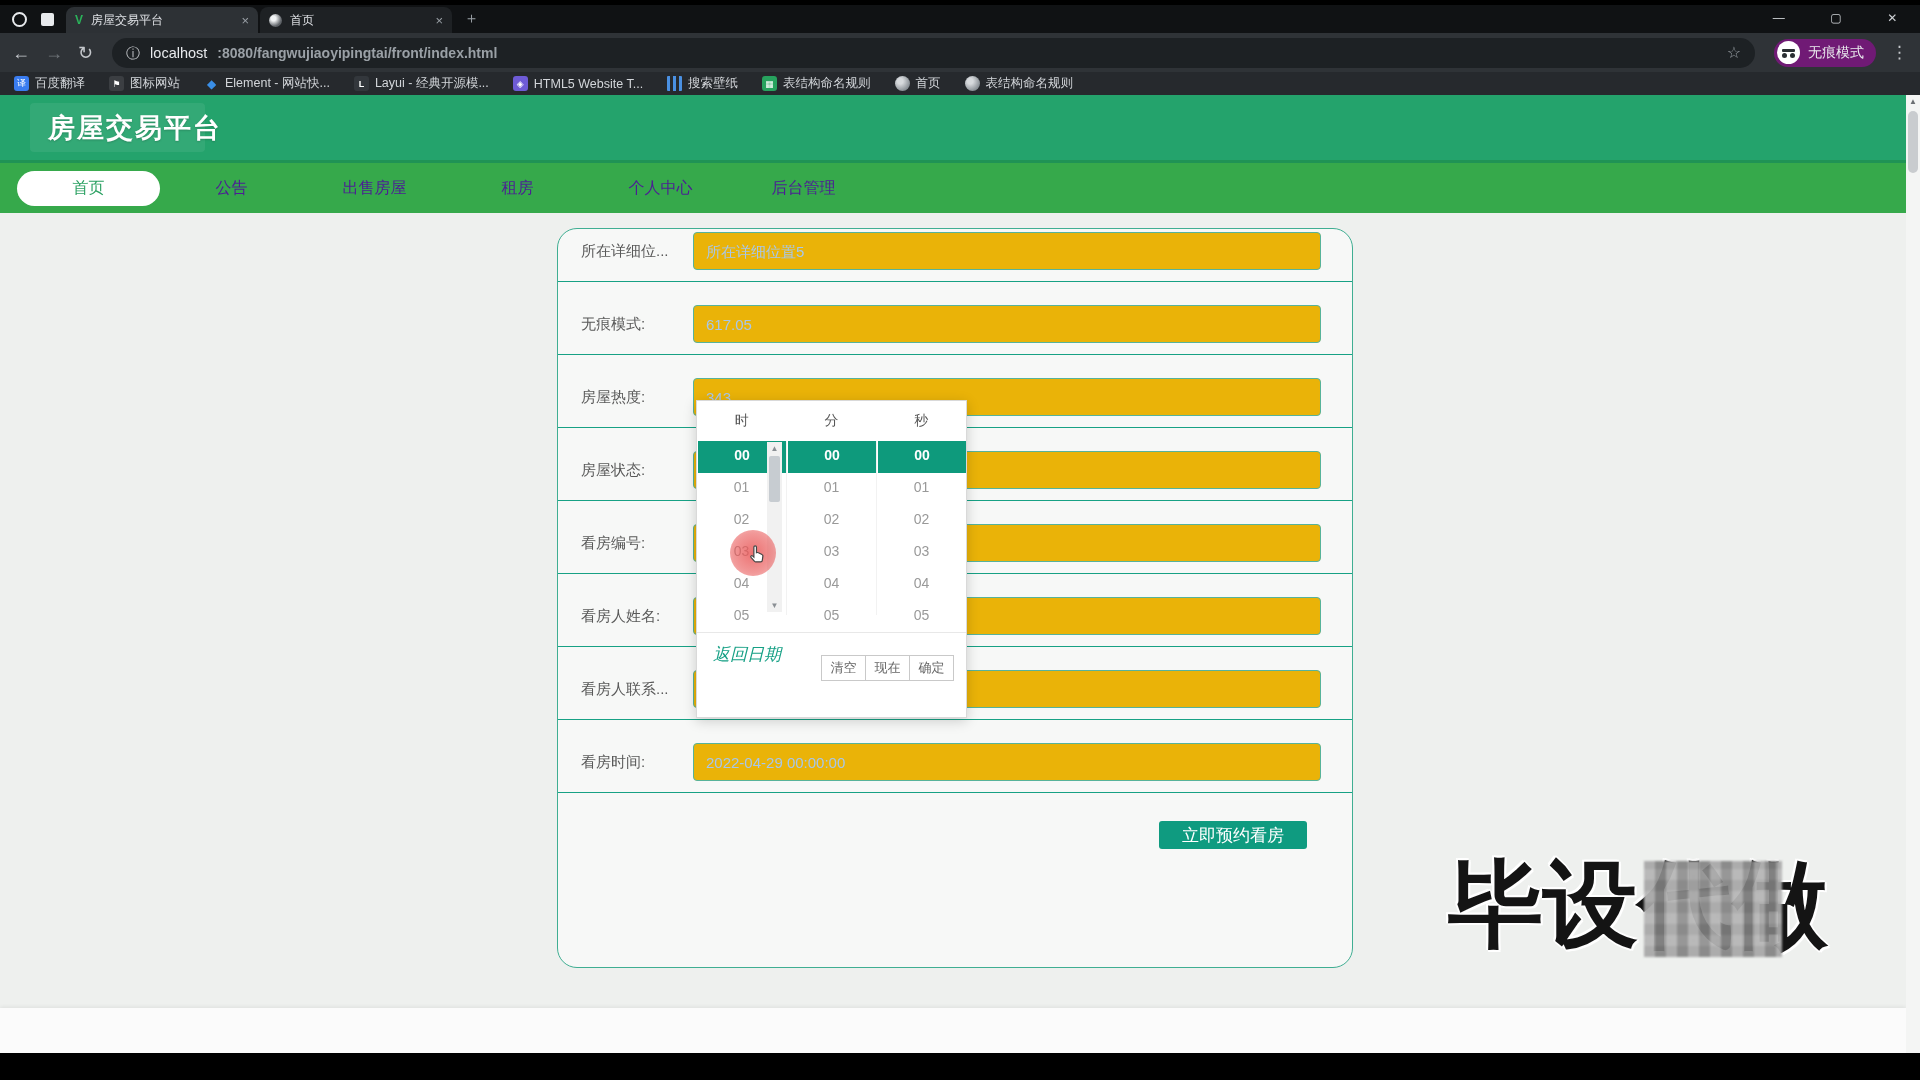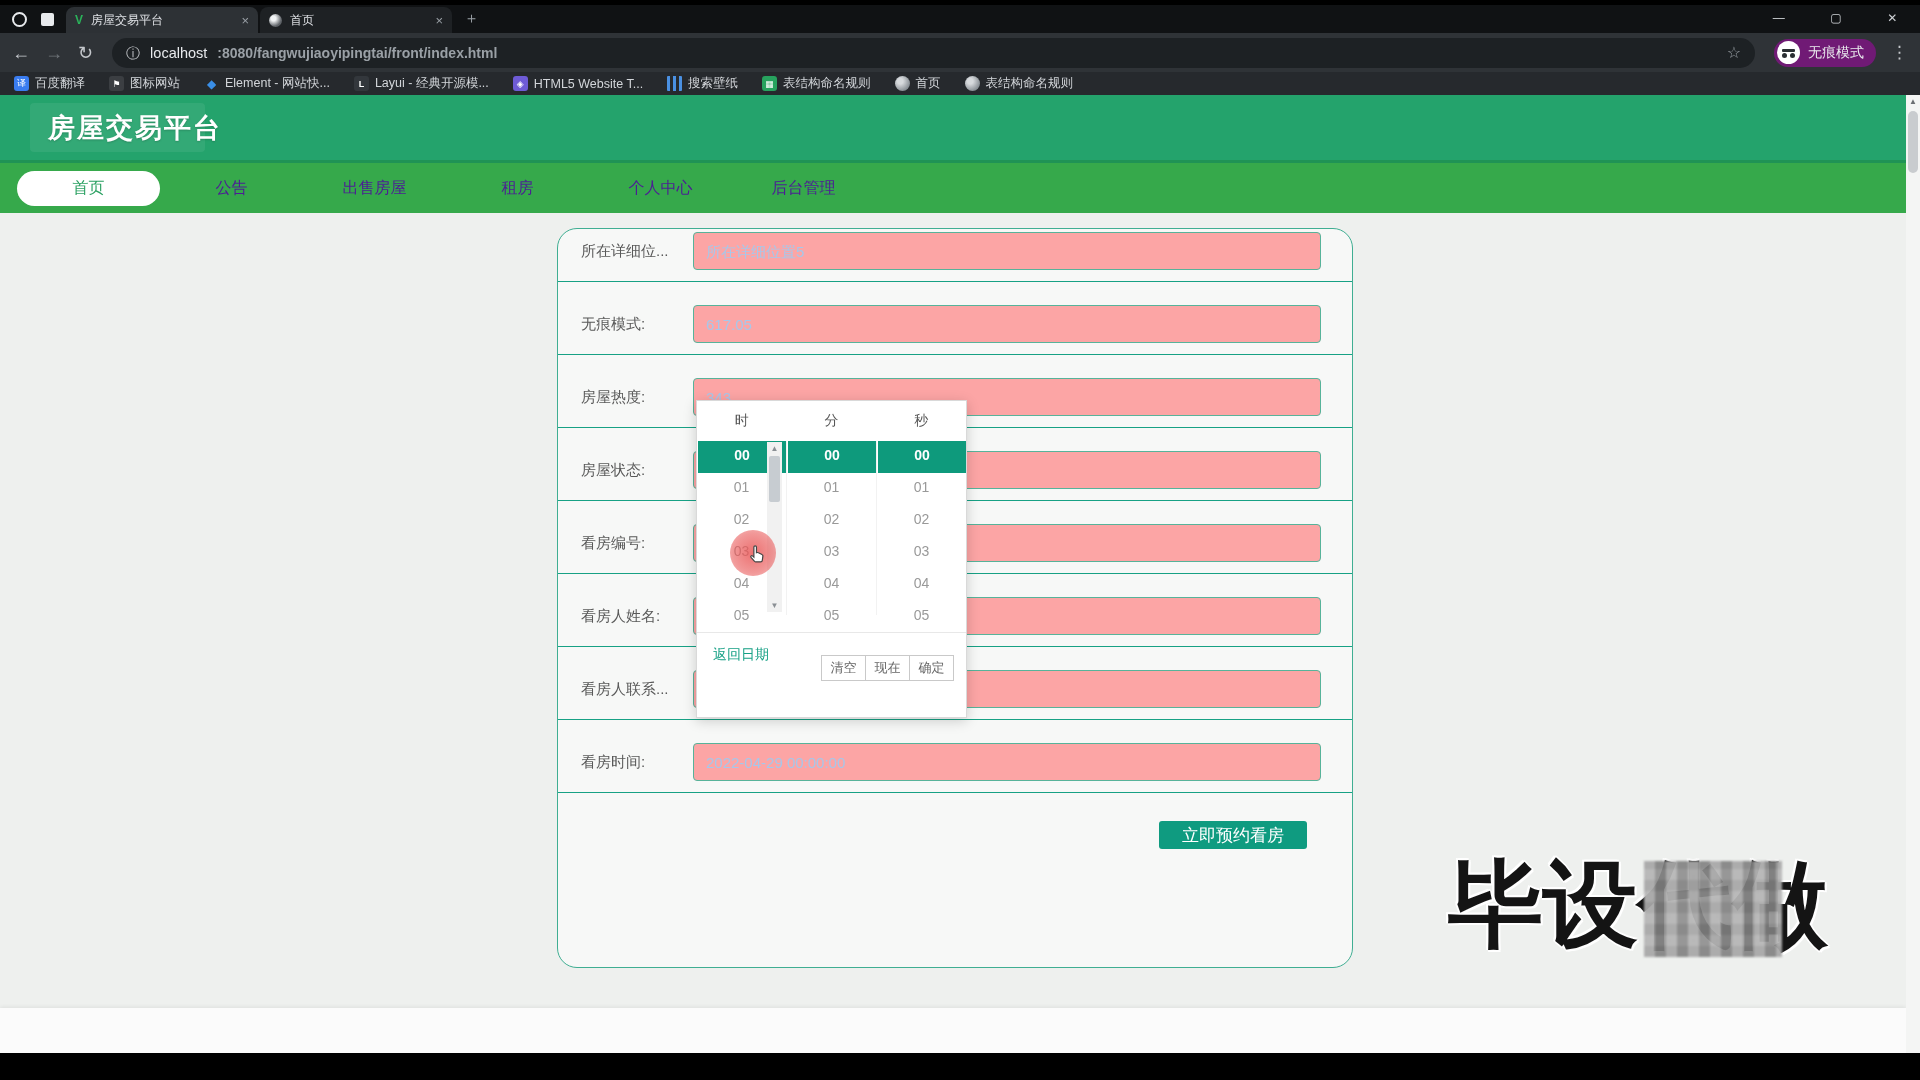--- a/index.html
+++ b/index.html
@@ -53,42 +53,42 @@
   .site-title { position:absolute; left:48px; top:15px; color:#fff; font-size:27px; font-weight:bold; letter-spacing:2px; text-shadow:0 1px 2px rgba(0,0,0,.18); }
   .site-nav { position:absolute; top:65px; left:0; right:0; height:53px; background:#36a94b; border-top:3px solid #1f9355; display:flex; align-items:center; padding-left:17px; }
   .nav-item { width:143px; text-align:center; color:#4c1d95; font-size:16px; }
   .nav-pill { width:143px; height:35px; background:#fff; border-radius:18px; display:flex; align-items:center; justify-content:center; color:#2aa061; font-size:16px; }
 
   .content { position:absolute; top:118px; left:0; right:0; bottom:0; }
   .card { position:absolute; left:557px; top:15px; width:796px; height:740px; background:#f7f8f7; border:1px solid #3fae92; border-radius:20px; overflow:hidden; }
   .frow { display:flex; align-items:center; padding:23px 31px 11px 23px; border-bottom:1px solid #17a185; }
   .frow.first { padding-top:3px; }
   .flabel { width:112px; color:#595959; font-size:15px; flex-shrink:0; }
-  .finput { flex:1; height:38px; border:1px solid #57b39a; border-radius:4px; background:#fca5a5; padding:0 12px; font-size:15px; color:#333; outline:none; font-family:"Liberation Sans",sans-serif; }
+  .finput { flex:1; height:38px; border:1px solid #57b39a; border-radius:4px; background:#eab308; padding:0 12px; font-size:15px; color:#333; outline:none; font-family:"Liberation Sans",sans-serif; }
   .finput::placeholder { color:#a7c7ea; opacity:1; }
   .submit-row { display:flex; justify-content:flex-end; padding:28px 45px 0 0; }
   .submit-btn { width:148px; height:28px; background:#0f9b80; color:#fff; font-size:17px; border:none; border-radius:3px; font-family:"Liberation Sans",sans-serif; }
 
   
   .timepicker { position:absolute; left:696px; top:187px; width:271px; height:318px; background:#fff; border:1px solid #d9d9d9; box-shadow:0 3px 12px rgba(0,0,0,.18); z-index:5; }
   .tp-title { height:42px; line-height:42px; text-align:center; color:#555; font-size:14px; border-bottom:1px solid #ededed; }
   .tp-heads { display:flex; height:40px; align-items:center; }
   .tp-head { flex:1; text-align:center; color:#555; font-size:14px; }
   .tp-cols { display:flex; height:174px; position:relative; }
   .tp-col { flex:1; border-left:1px solid #f2f2f2; }
   .tp-col:first-child { border-left:none; }
   .tp-cell { height:32px; line-height:29px; text-align:center; color:#999; font-size:14px; }
   .tp-cell.sel { background:#0e9a7c; color:#fff; font-weight:bold; border-left:1px solid #fff; }
   .tp-scroll { position:absolute; left:70px; top:1px; width:15px; height:170px; background:#f1f1f1; display:flex; flex-direction:column; align-items:center; }
   .tp-scroll .arr { color:#8a8f94; font-size:8px; line-height:13px; }
   .tp-thumb { width:11px; height:46px; background:#c7ccd1; border-radius:2px; margin:1px 0; }
   .tp-scroll .spacer { flex:1; }
   .tp-gap { height:17px; }
   .tp-foot { height:44px; border-top:1px solid #e8e8e8; display:flex; align-items:center; justify-content:space-between; padding:0 12px 0 16px; }
-  .tp-back { color:#16a085; font-size:14px; }
+  .tp-back { color:#16a085; font-size:17px;font-style:italic; }
   .tp-btns { display:flex;margin-top:27px; }
   .tp-btn { min-width:45px; height:26px; line-height:24px; text-align:center; border:1px solid #c9c9c9; color:#666; font-size:13px; background:#fff; padding:0 8px; margin-left:-1px; }
 
   
   .cursor-dot { position:absolute; left:730px; top:317px; width:46px; height:46px; border-radius:50%; z-index:6;
     background:radial-gradient(circle, rgba(233,88,88,.85) 0%, rgba(233,88,88,.62) 60%, rgba(233,88,88,.38) 100%); }
   .cursor-hand { position:absolute; left:16px; top:14px; width:22px; height:22px; }
 
   
   .watermark { position:absolute; left:1448px; top:644px; font-size:95px; font-weight:900; color:#141414; line-height:1; z-index:4; white-space:nowrap;

